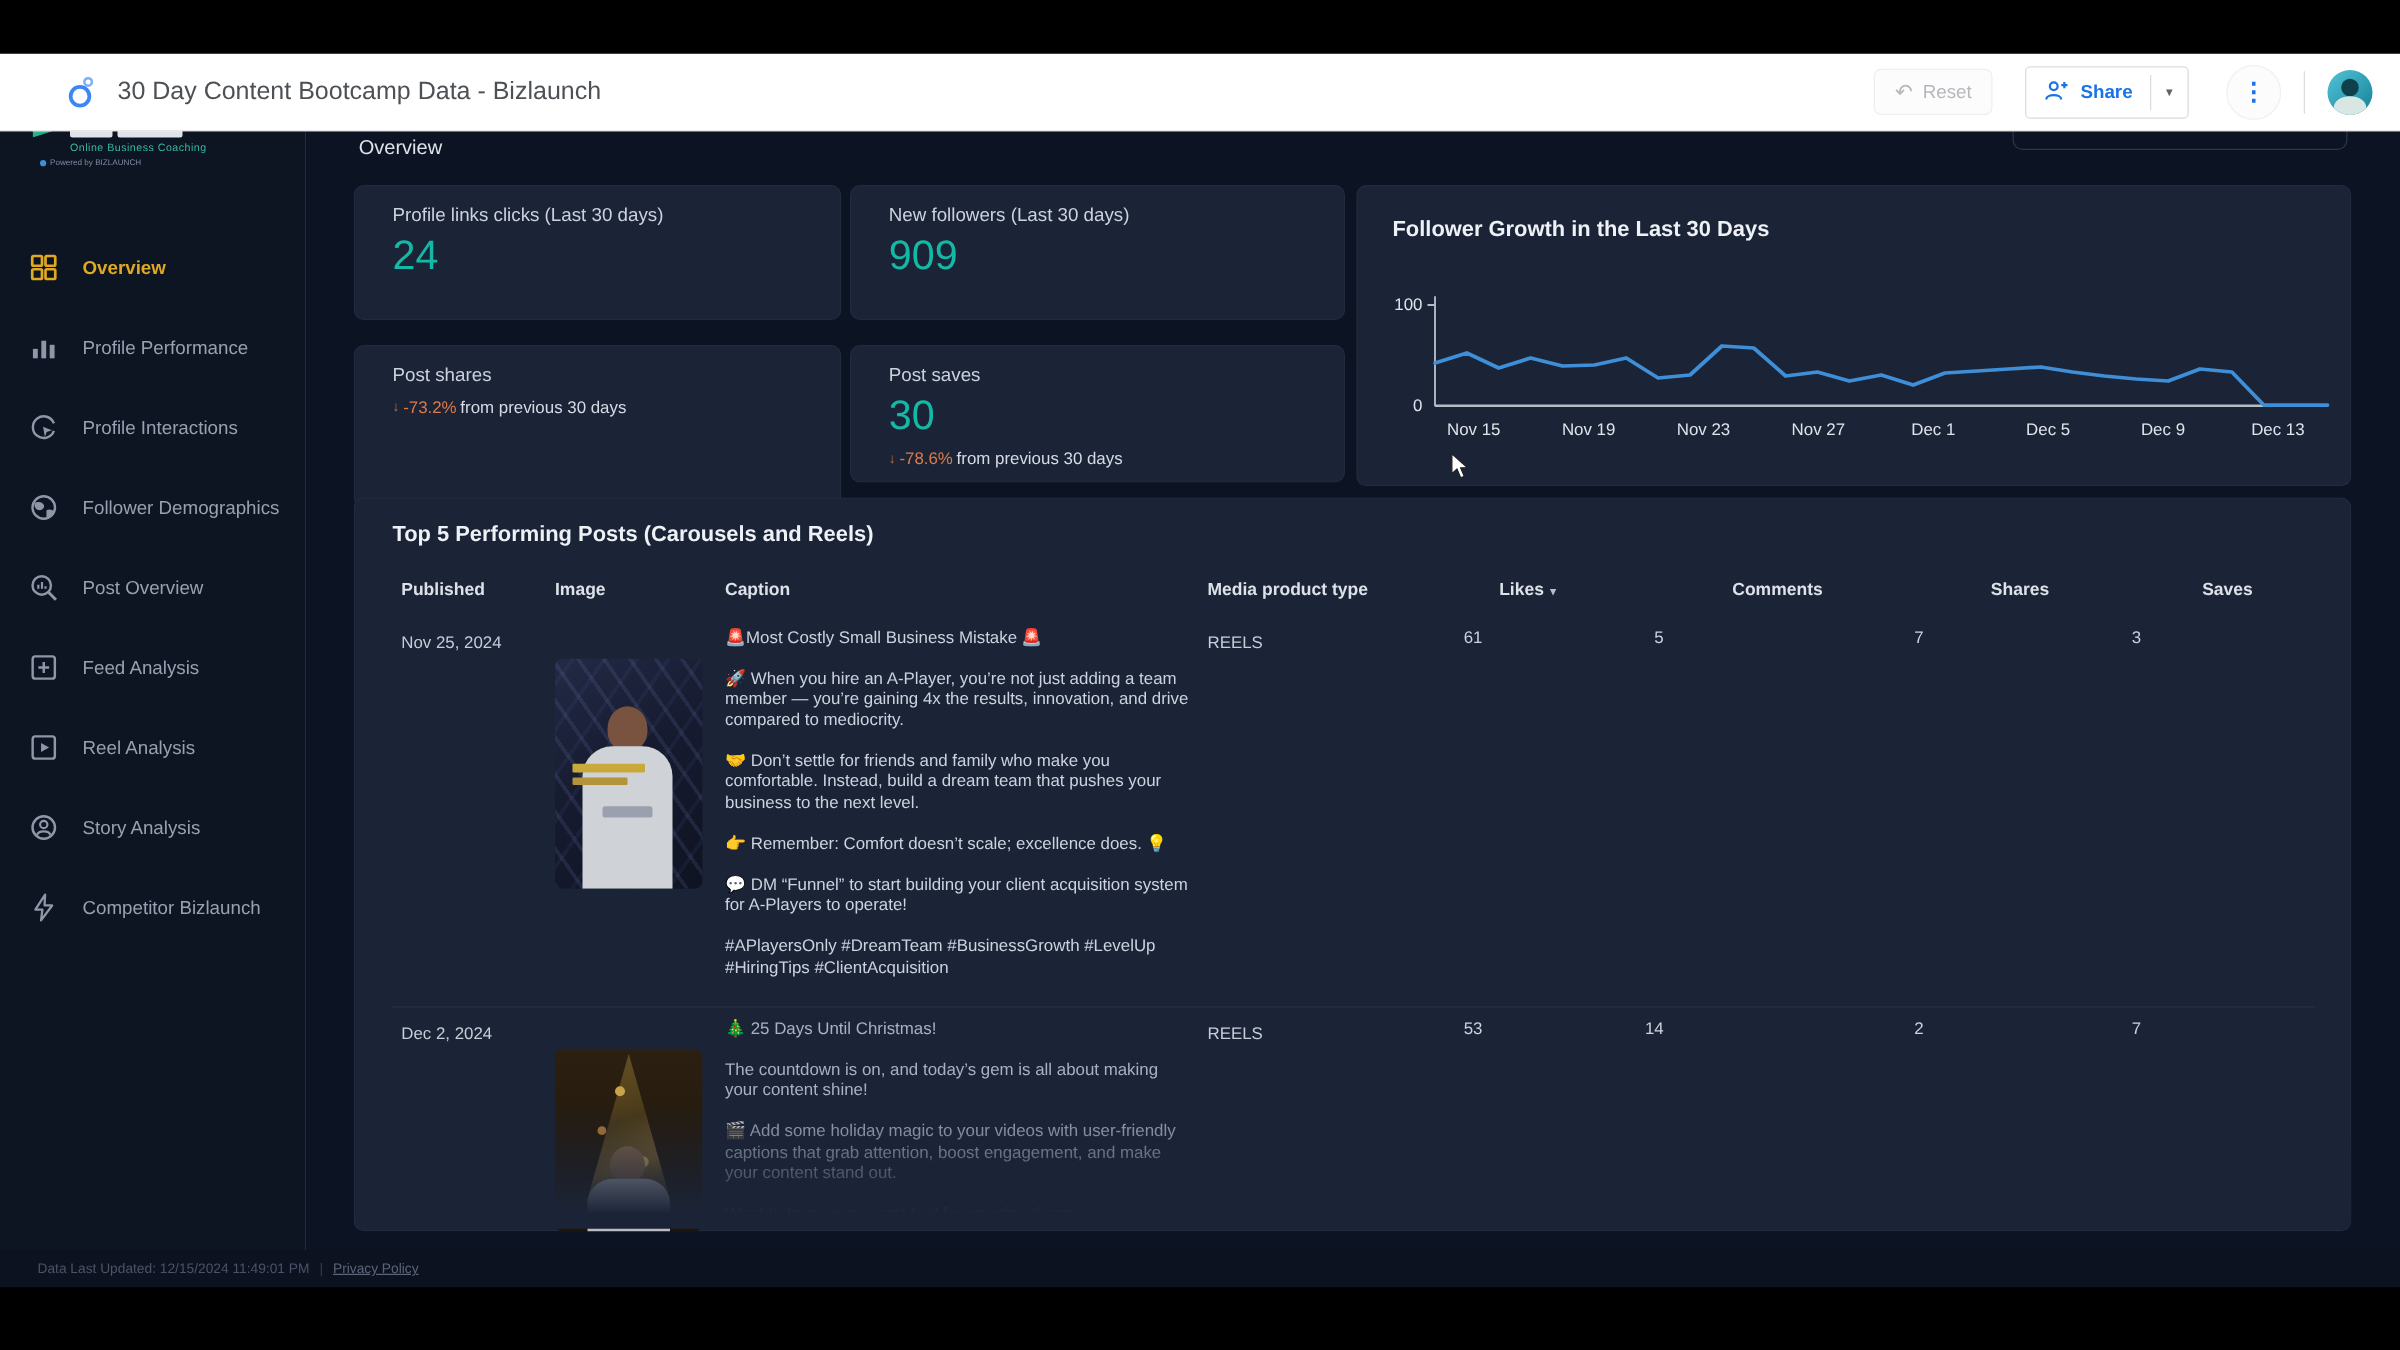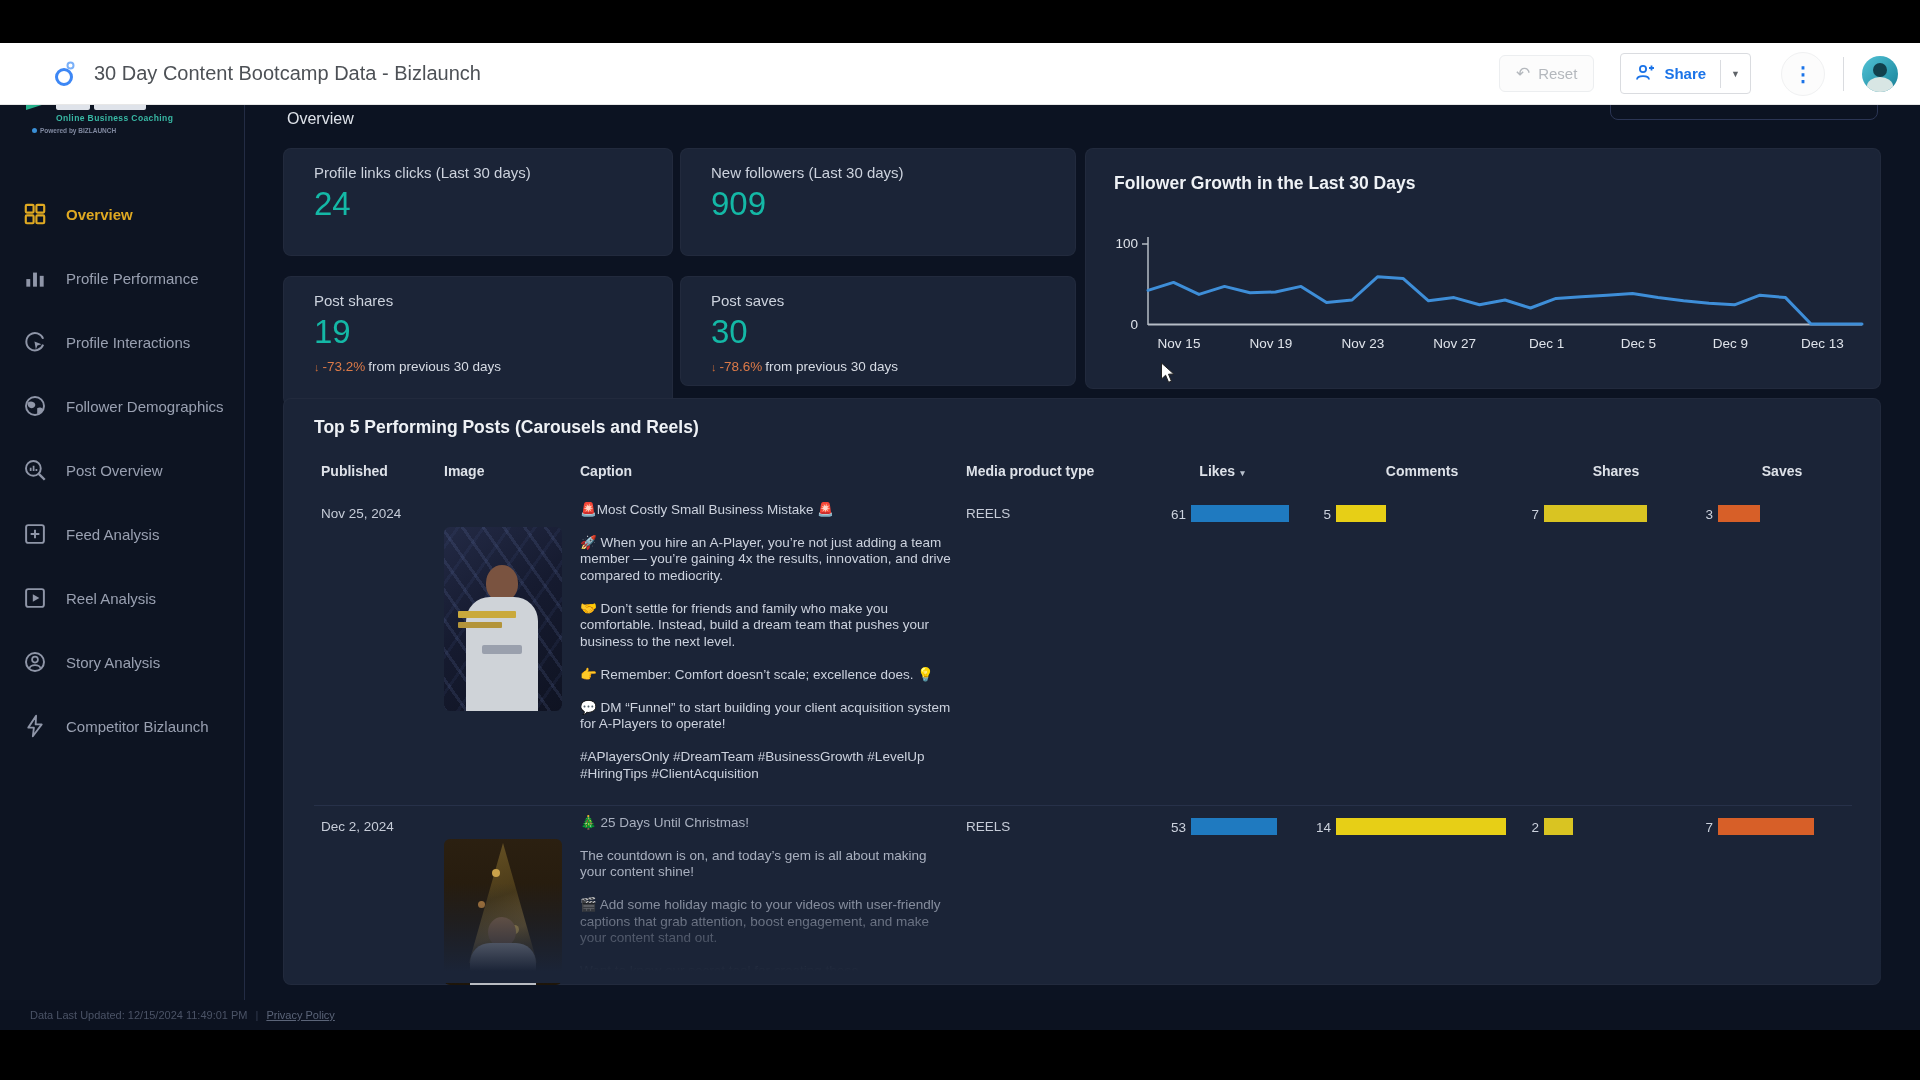--- a/index.html
+++ b/index.html
@@ -27,21 +27,21 @@
   
   .app{position:absolute;top:104px;left:0;width:1920px;height:896px;display:flex;}
   .sidebar{width:245px;height:100%;background:#0d1422;border-right:1px solid #232c44;box-sizing:border-box;position:relative;}
   .main{position:relative;flex:1;background:#0c1322;}
   .footerbar{position:absolute;top:1000px;left:0;width:1920px;height:30px;background:#0c1220;
              display:flex;align-items:center;font-size:11px;color:#4b5366;}
   .footerbar .sep{margin:0 8px;color:#343c52;}
   .footerbar .pp{text-decoration:underline;color:#5b6478;}
   .letterbox-bottom{position:absolute;top:1030px;left:0;width:1920px;height:50px;background:#000;}
   
-  .logo{height:50px;overflow:hidden;padding-left:34px;position:relative;font-weight:bold;}
+  .logo{height:50px;overflow:hidden;padding-left:34px;position:relative;}
   .logo .sliver{position:absolute;top:-9px;left:26px;display:flex;align-items:flex-end;gap:4px;}
   .logo .swoosh{width:26px;height:15px;background:linear-gradient(100deg,#27b08b 40%,#1d8f71 100%);
                 clip-path:polygon(0 100%,100% 45%,78% 0,0 55%);}
   .logo .wbar{height:12px;border-radius:2px;background:#dfe3ea;}
   .logo .tagline{position:absolute;top:9px;left:56px;font-size:8.5px;letter-spacing:.4px;color:#38b8a4;}
   .logo .powered{position:absolute;top:23px;left:32px;font-size:6.5px;color:#8089a0;display:flex;align-items:center;gap:3px;}
   .logo .pdot{width:5px;height:5px;border-radius:50%;background:#3a8fd6;}
   .nav{padding-top:40px;}
   .nav-item{display:flex;align-items:center;gap:18px;height:40px;margin:0 0 24px 22px;cursor:pointer;}
   .nav-item svg{width:26px;height:26px;flex:none;}
@@ -62,21 +62,21 @@
   .chart-svg{position:absolute;left:0;top:0;}
   .tick-text{font-size:13.5px;fill:#dfe3ea;font-family:"Liberation Sans",sans-serif;}
   
   .tbl-title{position:absolute;left:30px;top:18px;font-size:17.5px;font-weight:bold;color:#eef1f5;}
   .th{position:absolute;top:64px;font-size:14px;font-weight:bold;color:#dde1e8;white-space:nowrap;}
   .th.c{transform:translateX(-50%);}
   .th .caret{font-size:9px;color:#b7bfcc;margin-left:5px;}
   .cell{position:absolute;font-size:13.5px;color:#c6ccd8;white-space:nowrap;}
   .caption{position:absolute;width:372px;font-size:13.5px;line-height:1.22;color:#ccd2de;white-space:pre-line;}
   .caption.dim{color:#a9b0bf;}
-  .metric{position:absolute;display:flex;align-items:flex-end;gap:5px;height:20px;}
+  .metric{position:absolute;display:flex;align-items:flex-start;gap:5px;height:20px;flex-direction:column;}
   .metric .num{width:40px;text-align:right;font-size:13.5px;color:#ccd2dd;}
   .metric .bar{height:17px;}
   .bar.blue{background:#1f7ac0;}
   .bar.yellow{background:#e7cf16;}
   .bar.yellow2{background:#d9c422;}
   .bar.orange{background:#d75f28;}
   .thumb{position:absolute;width:118px;border-radius:6px;overflow:hidden;}
   .thumb1{left:160px;top:128px;height:184px;background:linear-gradient(145deg,#232a45 0%,#161b30 45%,#0f1322 100%);}
   .thumb1 .geo{position:absolute;inset:0;background:
       repeating-linear-gradient(55deg,rgba(120,140,200,.14) 0 3px,transparent 3px 17px),
@@ -240,21 +240,20 @@
       <div class="card stat-card" style="left:38px;top:44px;width:390px;height:108px;">
         <div class="stat-label">Profile links clicks (Last 30 days)</div>
         <div class="stat-value">24</div>
       </div>
       <div class="card stat-card" style="left:435px;top:44px;width:396px;height:108px;">
         <div class="stat-label">New followers (Last 30 days)</div>
         <div class="stat-value">909</div>
       </div>
       <div class="card stat-card" style="left:38px;top:172px;width:390px;height:130px;">
         <div class="stat-label">Post shares</div>
-        <div class="stat-value">19</div>
         <div class="stat-delta">
           <span class="arr">↓</span>
           <span class="pct">-73.2%</span>
           <span>from previous 30 days</span>
         </div>
       </div>
       <div class="card stat-card" style="left:435px;top:172px;width:396px;height:110px;">
         <div class="stat-label">Post saves</div>
         <div class="stat-value">30</div>
         <div class="stat-delta">

